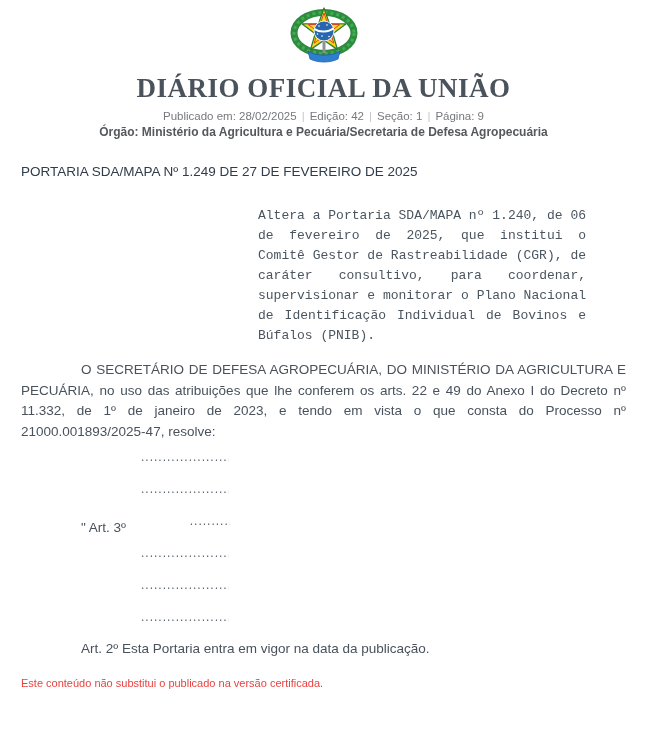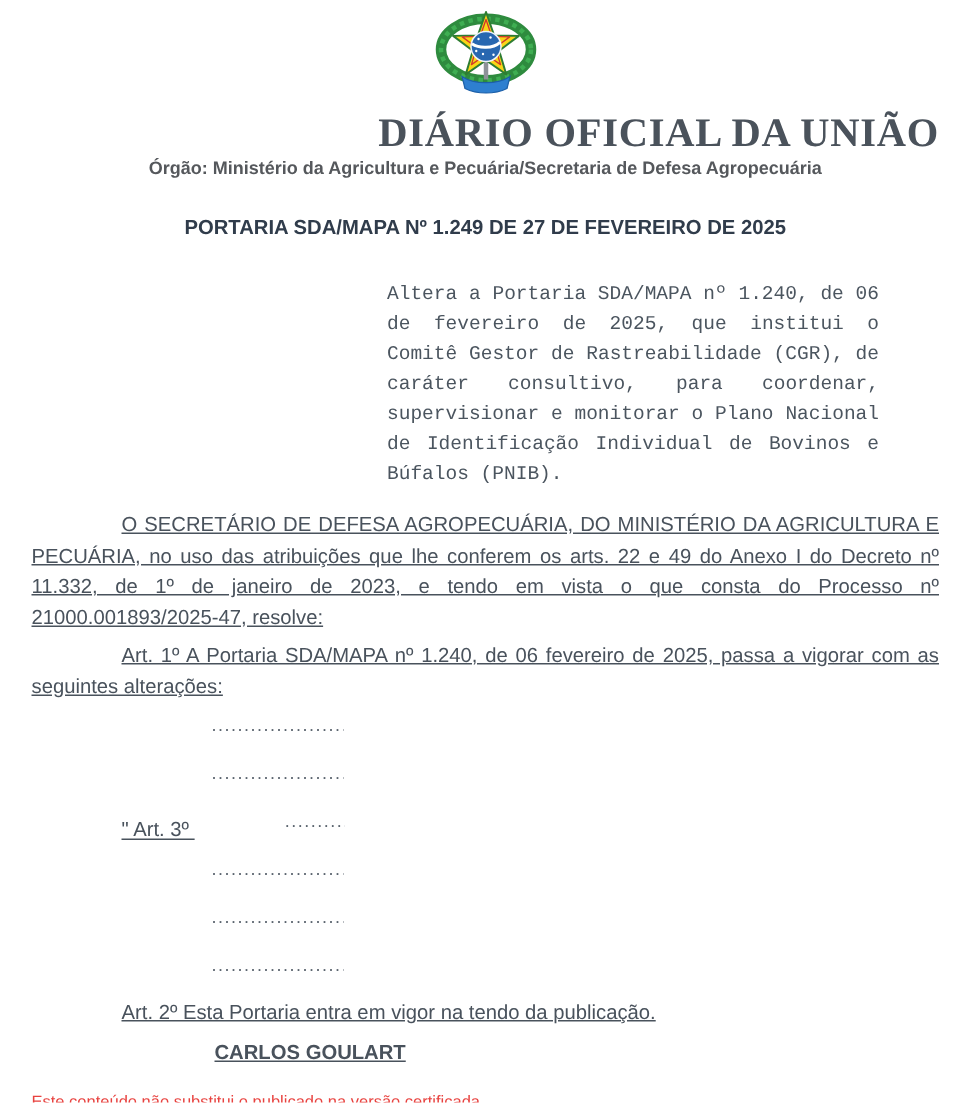--- a/index.html
+++ b/index.html
@@ -10,37 +10,37 @@
     -webkit-font-smoothing:antialiased;
   }
   .page{padding:6px 21px 0 21px;}
 
   
   .header{text-align:center;}
   .emblem{display:block;margin:0 auto;}
   .masthead{
     font-family:"Liberation Serif","DejaVu Serif",serif;
     font-weight:bold;font-size:27px;line-height:30px;
-    color:#4a525b;letter-spacing:.5px;margin-top:9px;text-align:right;
+    color:#4a525b;letter-spacing:.5px;margin-top:9px;
   }
   .meta-line{margin-top:6px;font-size:11.5px;color:#75787c;line-height:14px;}
   .meta-sep{color:#c3c6ca;padding:0 5px;}
   .organ-line{margin-top:2px;font-size:12px;font-weight:bold;color:#55585c;line-height:14px;}
 
   
   .article{margin-top:24px;}
   .art-title{
-    text-align:center;font-weight:bold;font-size:13.5px;
+    font-weight:normal;font-size:13.5px;
     color:#303c4b;margin:0 0 0 0;line-height:17px;
   }
   .ementa{
     margin:26px 40px 0 237px;
     text-align:justify;font-size:13px;line-height:20px;color:#4b555f;font-family:Liberation Mono, monospace;
   }
-  .body-text{margin-top:14px;text-decoration:underline;}
+  .body-text{margin-top:14px;}
   .body-text p{
     margin:5px 0;line-height:20.5px;font-size:13.5px;
     text-align:justify;text-indent:60px;color:#49525c;
   }
   .dots{
     display:inline-block;max-width:148px;overflow:hidden;
     white-space:nowrap;vertical-align:baseline;
     letter-spacing:1px;font-size:12px;color:#5a646e;
   }
   .dots.short{max-width:100px;}
@@ -74,50 +74,51 @@
       <path d="M28.6,23.2 C33.5,26.5 42.5,26.5 47.4,22.2" stroke="#ffffff" stroke-width="2" fill="none"></path>
       <circle cx="33" cy="20" r="0.8" fill="#fff"></circle>
       <circle cx="41" cy="19" r="0.8" fill="#fff"></circle>
       <circle cx="36" cy="30" r="0.8" fill="#fff"></circle>
       <circle cx="43" cy="30.5" r="0.8" fill="#fff"></circle>
       <circle cx="31.5" cy="28" r="0.8" fill="#fff"></circle>
     </svg>
 
     <div class="masthead">DIÁRIO OFICIAL DA UNIÃO</div>
 
+    <div class="meta-line">
+      <span>Publicado em: 28/02/2025</span><span class="meta-sep">|</span><span>Edição: 42</span><span class="meta-sep">|</span><span>Seção: 1</span><span class="meta-sep">|</span><span>Página: 9</span>
+    </div>
 
     <div class="organ-line">Órgão: Ministério da Agricultura e Pecuária/Secretaria de Defesa Agropecuária</div>
   </div>
 
   <div class="article">
 
     <p class="art-title">PORTARIA SDA/MAPA Nº 1.249 DE 27 DE FEVEREIRO DE 2025</p>
 
     <p class="ementa">Altera a Portaria SDA/MAPA nº 1.240, de 06 de fevereiro de 2025, que institui o Comitê Gestor de Rastreabilidade (CGR), de caráter consultivo, para coordenar, supervisionar e monitorar o Plano Nacional de Identificação Individual de Bovinos e Búfalos (PNIB).</p>
 
     <div class="body-text">
 
       <p>O SECRETÁRIO DE DEFESA AGROPECUÁRIA, DO MINISTÉRIO DA AGRICULTURA E PECUÁRIA, no uso das atribuições que lhe conferem os arts. 22 e 49 do Anexo I do Decreto nº 11.332, de 1º de janeiro de 2023, e tendo em vista o que consta do Processo nº 21000.001893/2025-47, resolve:</p>
 
-      <p>Art. 1º A Portaria SDA/MAPA nº 1.240, de 06 fevereiro de 2025, passa a vigorar com as seguintes alterações:</p>
 
       <p class="leader"><span class="dots">........................................................................................................................</span></p>
 
       <p class="leader"><span class="dots">........................................................................................................................</span></p>
 
       <p class="leader"><span>" Art. 3º </span><span class="dots short">........................................................................................................................</span></p>
 
       <p class="leader"><span class="dots">........................................................................................................................</span></p>
 
       <p class="leader"><span class="dots">........................................................................................................................</span></p>
 
 
       <p class="leader"><span class="dots">........................................................................................................................</span></p>
 
-      <p>Art. 2º Esta Portaria entra em vigor na tendo da publicação.</p>
+      <p>Art. 2º Esta Portaria entra em vigor na data da publicação.</p>
 
-      <p class="signature">CARLOS GOULART</p>
     </div>
   </div>
 
   <div class="disclaimer">Este conteúdo não substitui o publicado na versão certificada.</div>
 
 </div>
 
 </body></html>

